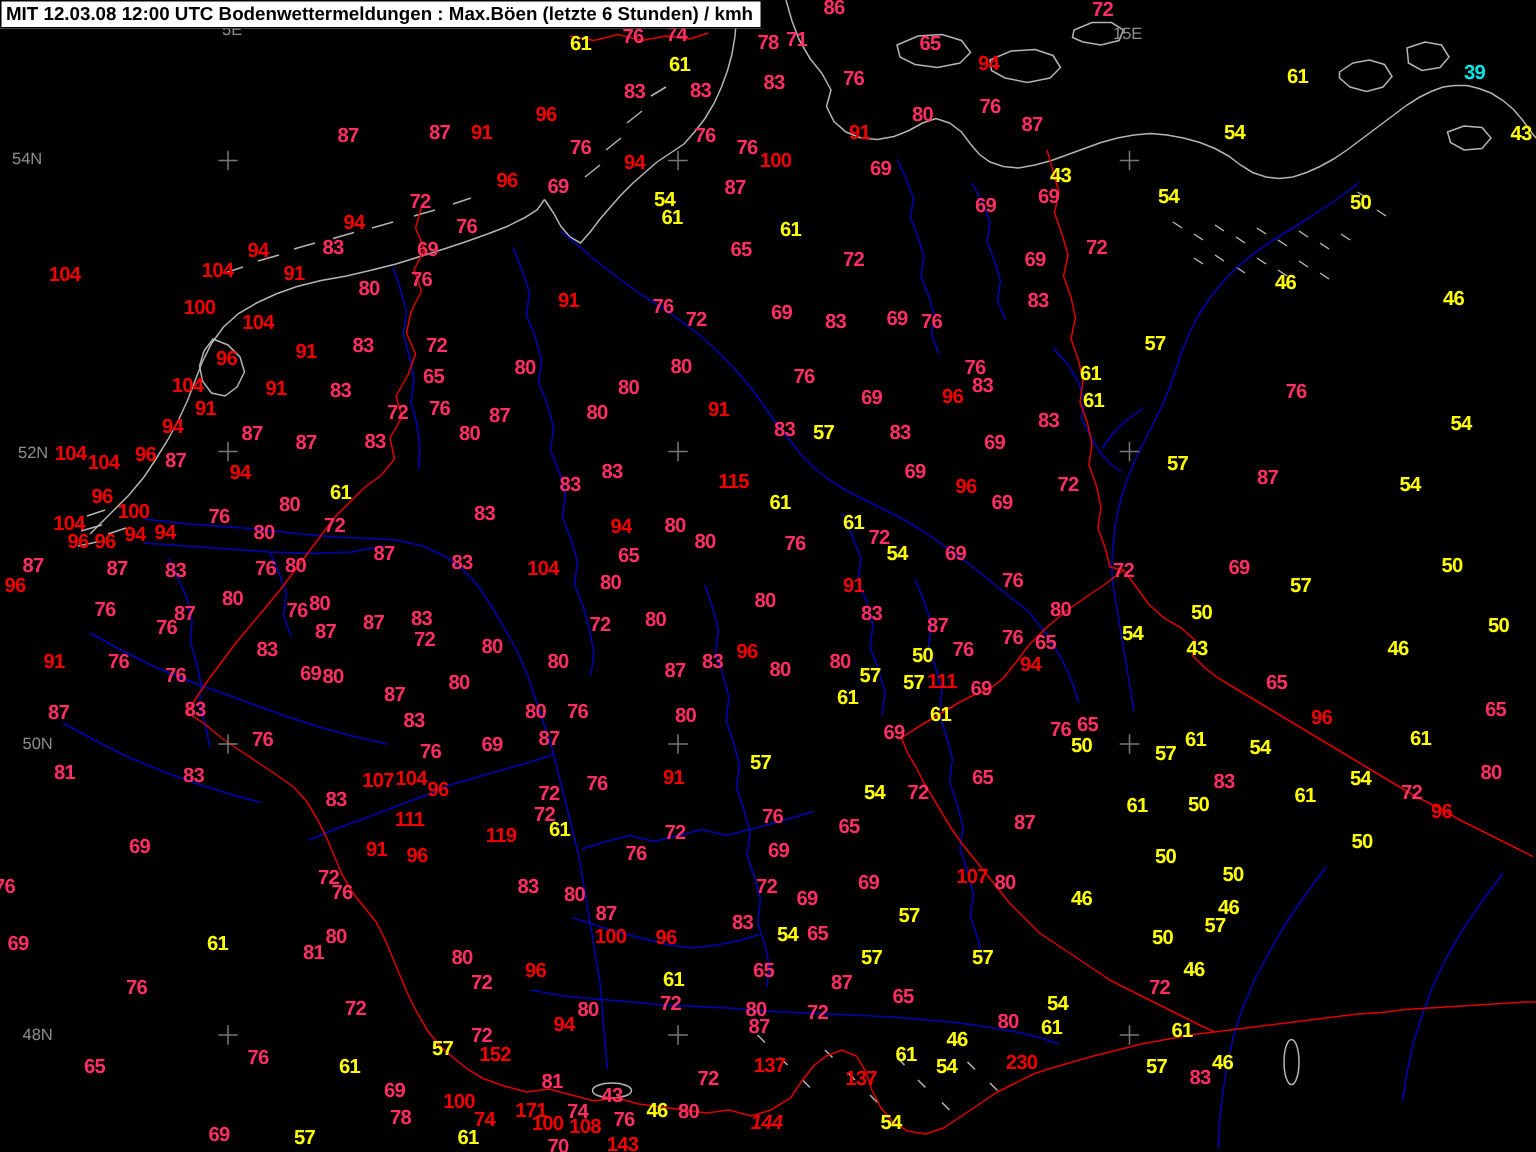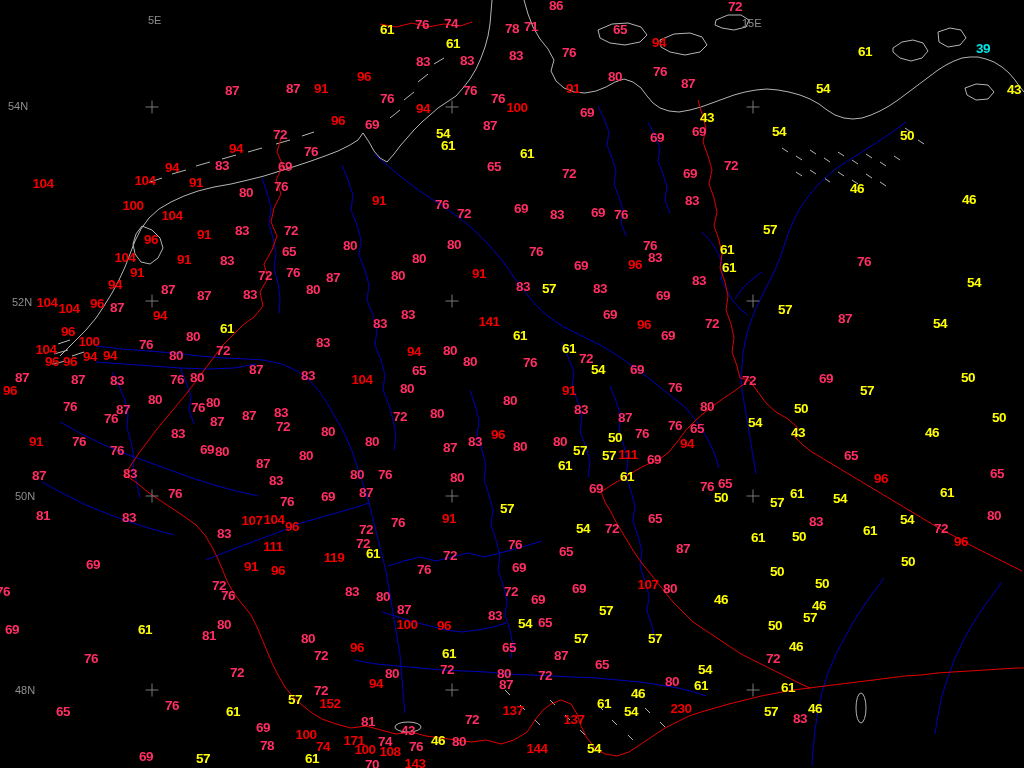--- a/index.html
+++ b/index.html
@@ -227,21 +227,21 @@
       <span class="st p" style="left: 117px; top: 307px;">87</span>
       <span class="st r" style="left: 160px; top: 315px;">94</span>
       <span class="st y" style="left: 227px; top: 328px;">61</span>
       <span class="st r" style="left: 68px; top: 331px;">96</span>
       <span class="st r" style="left: 89px; top: 341px;">100</span>
       <span class="st p" style="left: 193px; top: 336px;">80</span>
       <span class="st p" style="left: 146px; top: 344px;">76</span>
       <span class="st r" style="left: 46px; top: 349px;">104</span>
       <span class="st p" style="left: 408px; top: 314px;">83</span>
       <span class="st p" style="left: 380px; top: 323px;">83</span>
-      <span class="st r" style="left: 489px; top: 321px;">141</span>
+      <span class="st r" style="left: 489px; top: 321px;">115</span>
       <span class="st p" style="left: 610px; top: 314px;">69</span>
       <span class="st r" style="left: 644px; top: 324px;">96</span>
       <span class="st y" style="left: 520px; top: 335px;">61</span>
       <span class="st p" style="left: 668px; top: 335px;">69</span>
       <span class="st p" style="left: 323px; top: 342px;">83</span>
       <span class="st y" style="left: 785px; top: 309px;">57</span>
       <span class="st p" style="left: 845px; top: 318px;">87</span>
       <span class="st p" style="left: 712px; top: 323px;">72</span>
       <span class="st y" style="left: 940px; top: 323px;">54</span>
       <span class="st p" style="left: 223px; top: 350px;">72</span>
@@ -452,20 +452,21 @@
       <span class="st p" style="left: 408px; top: 730px;">43</span>
       <span class="st r" style="left: 354px; top: 740px;">171</span>
       <span class="st p" style="left: 385px; top: 741px;">74</span>
       <span class="st r" style="left: 365px; top: 749px;">100</span>
       <span class="st r" style="left: 390px; top: 751px;">108</span>
       <span class="st p" style="left: 416px; top: 746px;">76</span>
       <span class="st y" style="left: 438px; top: 740px;">46</span>
       <span class="st p" style="left: 459px; top: 741px;">80</span>
       <span class="st r" style="left: 415px; top: 763px;">143</span>
       <span class="st p" style="left: 372px; top: 764px;">70</span>
-      <span class="st r" style="left: 537px; top: 748px;">144</span>
+      <span class="st r" style="left: 511px; top: 748px; font-style: italic;">144</span>
       <span class="st y" style="left: 594px; top: 748px;">54</span>
       <span class="st y" style="left: 771px; top: 711px;">57</span>
       <span class="st y" style="left: 815px; top: 708px;">46</span>
       <span class="st p" style="left: 800px; top: 718px;">83</span>
     </div>
 
+  <div id="titlebar">MIT 12.03.08 12:00 UTC  Bodenwettermeldungen :  Max.Böen (letzte 6 Stunden) / kmh</div>
 </div>
 
 </body></html>

